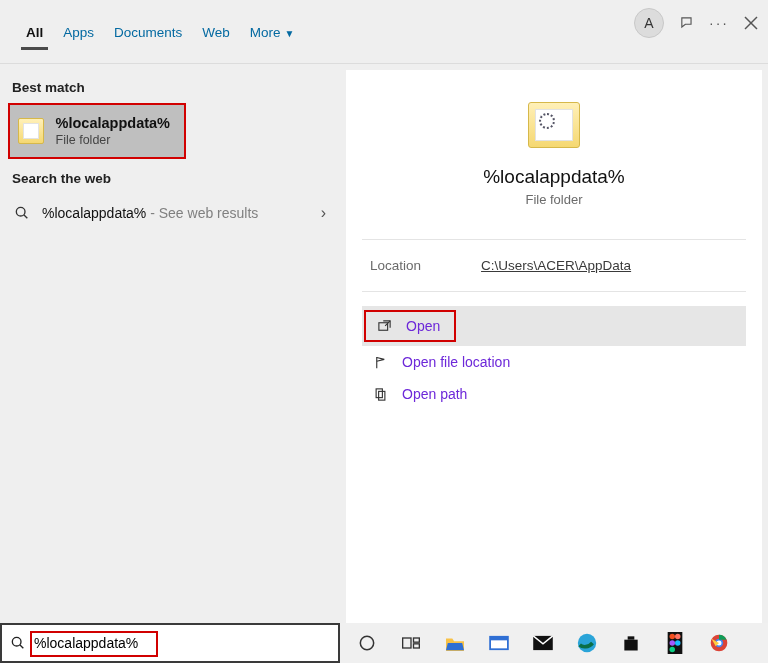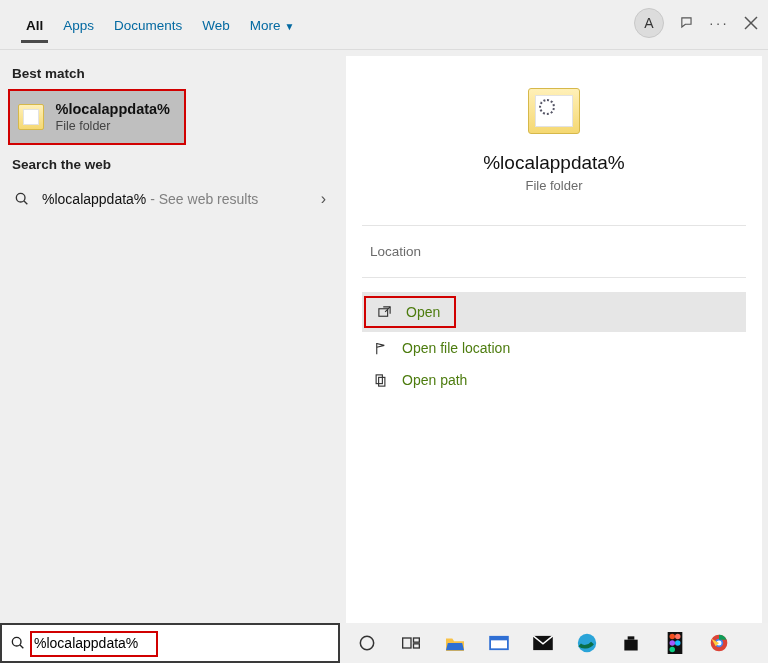--- a/index.html
+++ b/index.html
@@ -1,20 +1,20 @@
 <!DOCTYPE html>
 <html><head>
 <meta charset="utf-8">
 <style>
   * { box-sizing: border-box; margin: 0; padding: 0; font-family: "Segoe UI", Tahoma, sans-serif; }
   body { width: 768px; height: 663px; background: #ffffff; overflow: hidden; position: relative; }
 
   
   .header {
-    height: 50px;
+    height: 64px;
     background: #efefef;
     display: flex;
     align-items: center;
     border-bottom: 1px solid #dcdcdc;
     position: relative;
   }
   .tabs { display: flex; gap: 0; margin-left: 16px; }
   .tab { padding: 12px 10px 10px; font-size: 13.5px; color: #0369a1; cursor: pointer; position: relative; }
   .tab.active { color: #111; font-weight: 600; }
   .tab.active::after { content:""; position:absolute; left:5px; right:5px; bottom:0; height:3px; background:#4a4a4a; }
@@ -58,21 +58,21 @@
   .folder-icon-lg::after { content:""; position:absolute; top:6px; left:6px; right:6px; bottom:6px; background:#ffffff; border:1px solid #e2e2e2; }
   .folder-gear { position:absolute; top:10px; left:10px; width:16px; height:16px; border:2px dotted #556; border-radius:50%; z-index:2;}
   .preview-title { font-size:19px; color:#111; }
   .preview-sub { font-size:13px; color:#6b6b6b; margin-top:4px; }
   .divider { height:1px; background:#e4e4e4; margin:14px 0; }
   .meta-row { display:flex; gap:60px; font-size:13.5px; padding:4px 8px 0; }
   .meta-label { color:#6b6b6b; }
   .meta-value { color:#3a3a3a; text-decoration:underline; cursor:pointer; }
 
   .actions { margin-top:22px; }
-  .action-row { display:flex; align-items:center; gap:14px; padding:8px 10px; font-size:14px; color:#4d7c0f; cursor:pointer; }
+  .action-row { display:flex; align-items:center; gap:14px; padding:8px 10px; font-size:14px; color:#6d28d9; cursor:pointer; }
   .action-row.hl { background:#e6e6e6; }
   .action-row.redbox { border:2px solid #d10000; display:inline-flex; padding:6px 14px 6px 10px; }
   .act-icon { width:16px; height:16px; display:flex; align-items:center; justify-content:center; }
 
   
   .bottom { position:absolute; left:0; right:0; bottom:0; height:40px; display:flex; align-items:center; background:#ffffff; }
   .search-box { width:340px; height:40px; border:2px solid #3a3a3a; display:flex; align-items:center; padding:0 8px; gap:6px; position:relative; }
   .search-box .inner-red { position:absolute; left:28px; top:6px; height:26px; width:128px; border:2px solid #d10000; pointer-events:none; }
   .search-input { border:none; outline:none; font-size:14px; flex:1; padding:4px 2px; }
   .taskbar { flex:1; height:40px; background:#f0f0f0; display:flex; align-items:center; gap:18px; padding:0 14px; }
@@ -149,20 +149,21 @@
           <div class="folder-gear"></div>
         </div>
         <div class="preview-title">%localappdata%</div>
         <div class="preview-sub">File folder</div>
       </div>
 
       <div class="divider"></div>
 
       <div class="meta-row">
         <span class="meta-label">Location</span>
+        <span class="meta-value">C:\Users\ACER\AppData</span>
       </div>
 
       <div class="divider" style="margin-top:18px;"></div>
 
       <div class="actions" style="margin-top:0;">
         <div class="action-row hl" style="padding:4px 0 4px 2px;">
           <span class="action-row redbox">
             <span class="act-icon">
               <svg width="15" height="15" viewBox="0 0 24 24" fill="none" stroke="#333" stroke-width="1.8">
                   <rect x="3" y="6" width="14" height="12"></rect>

